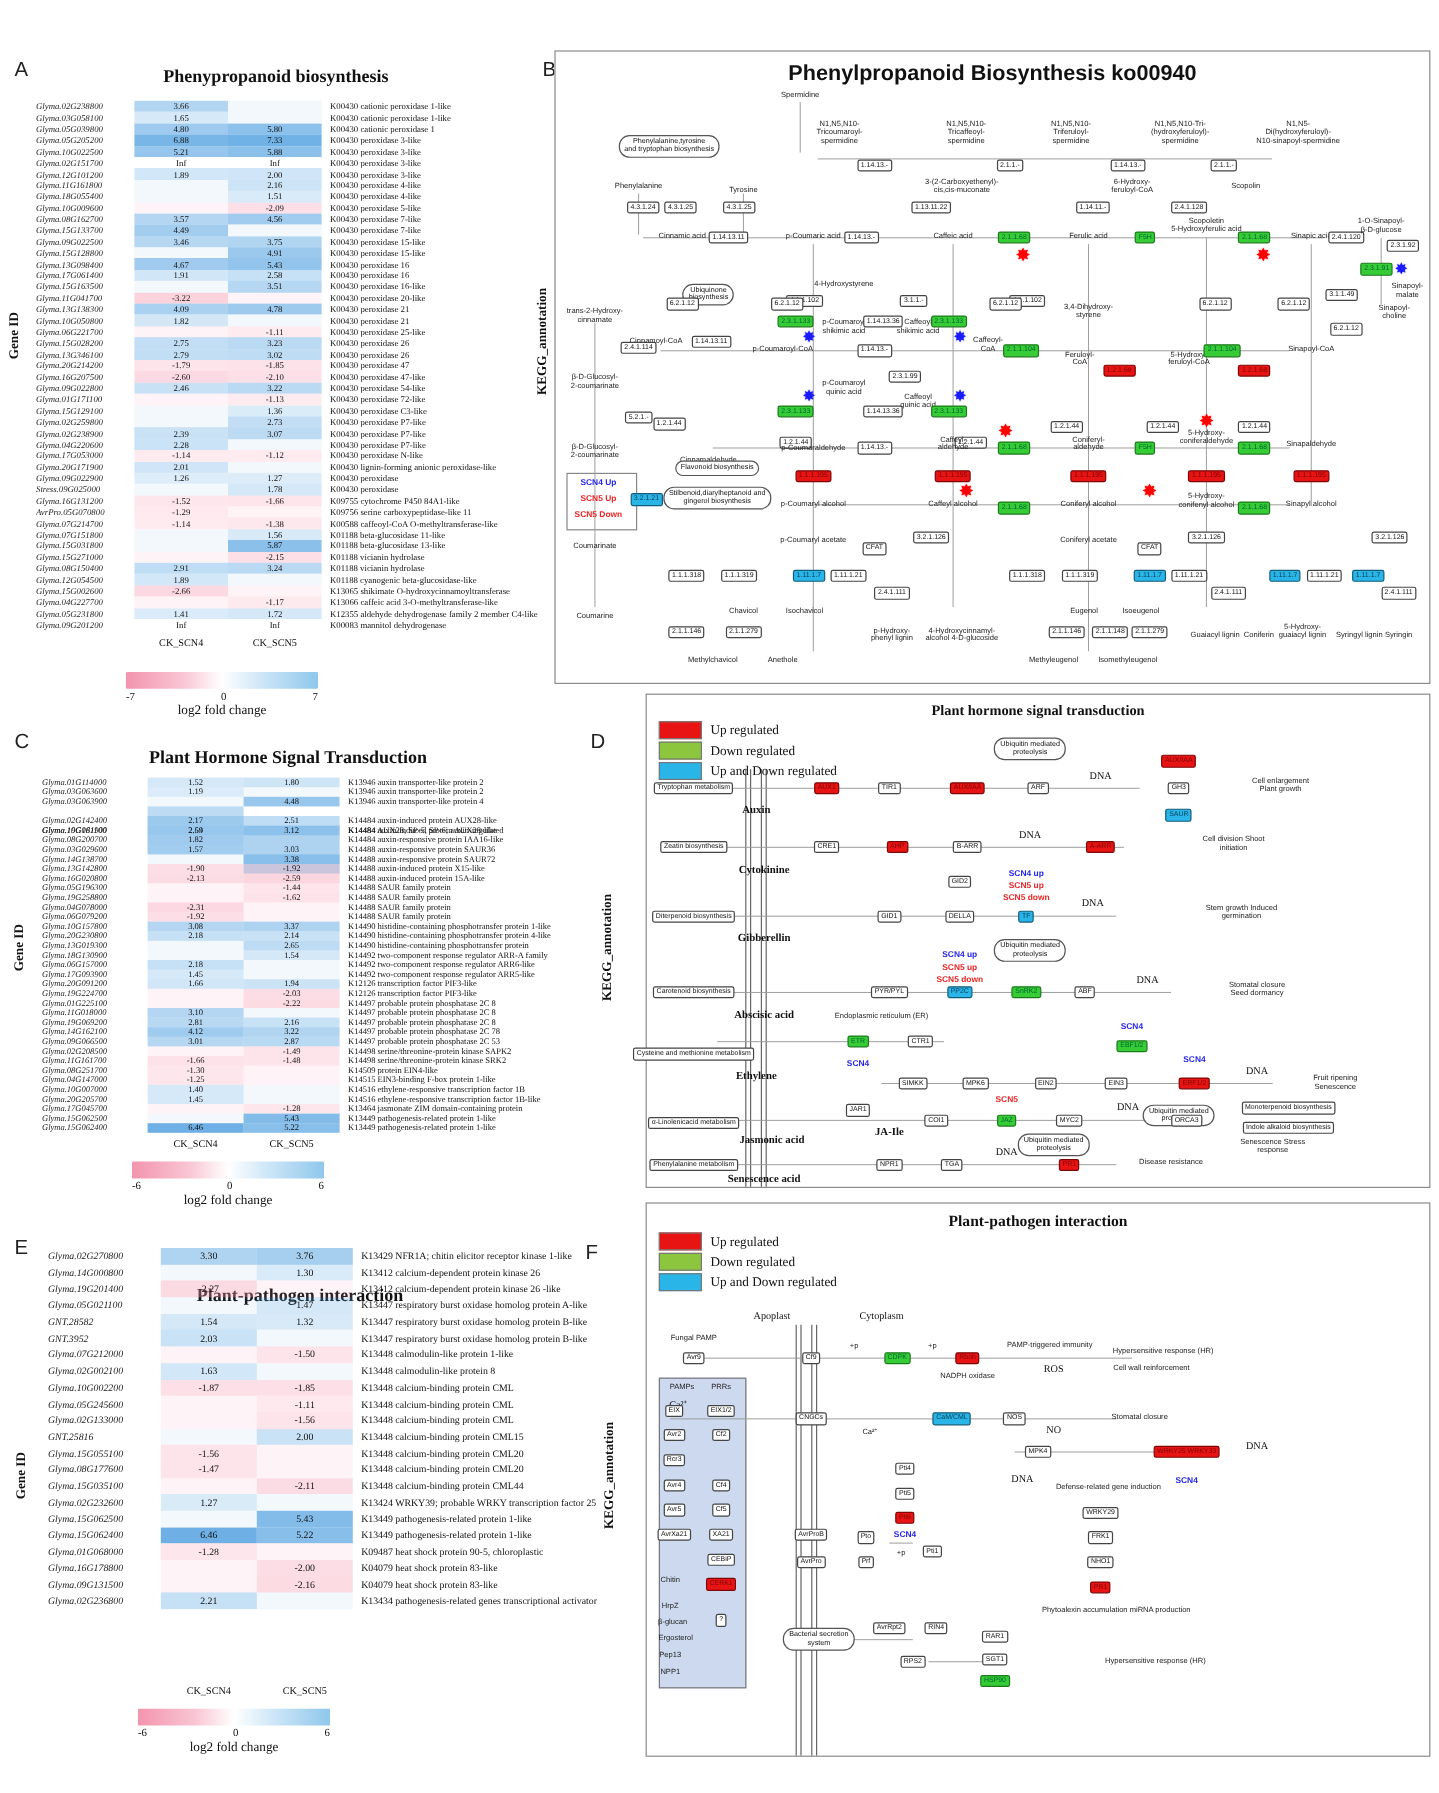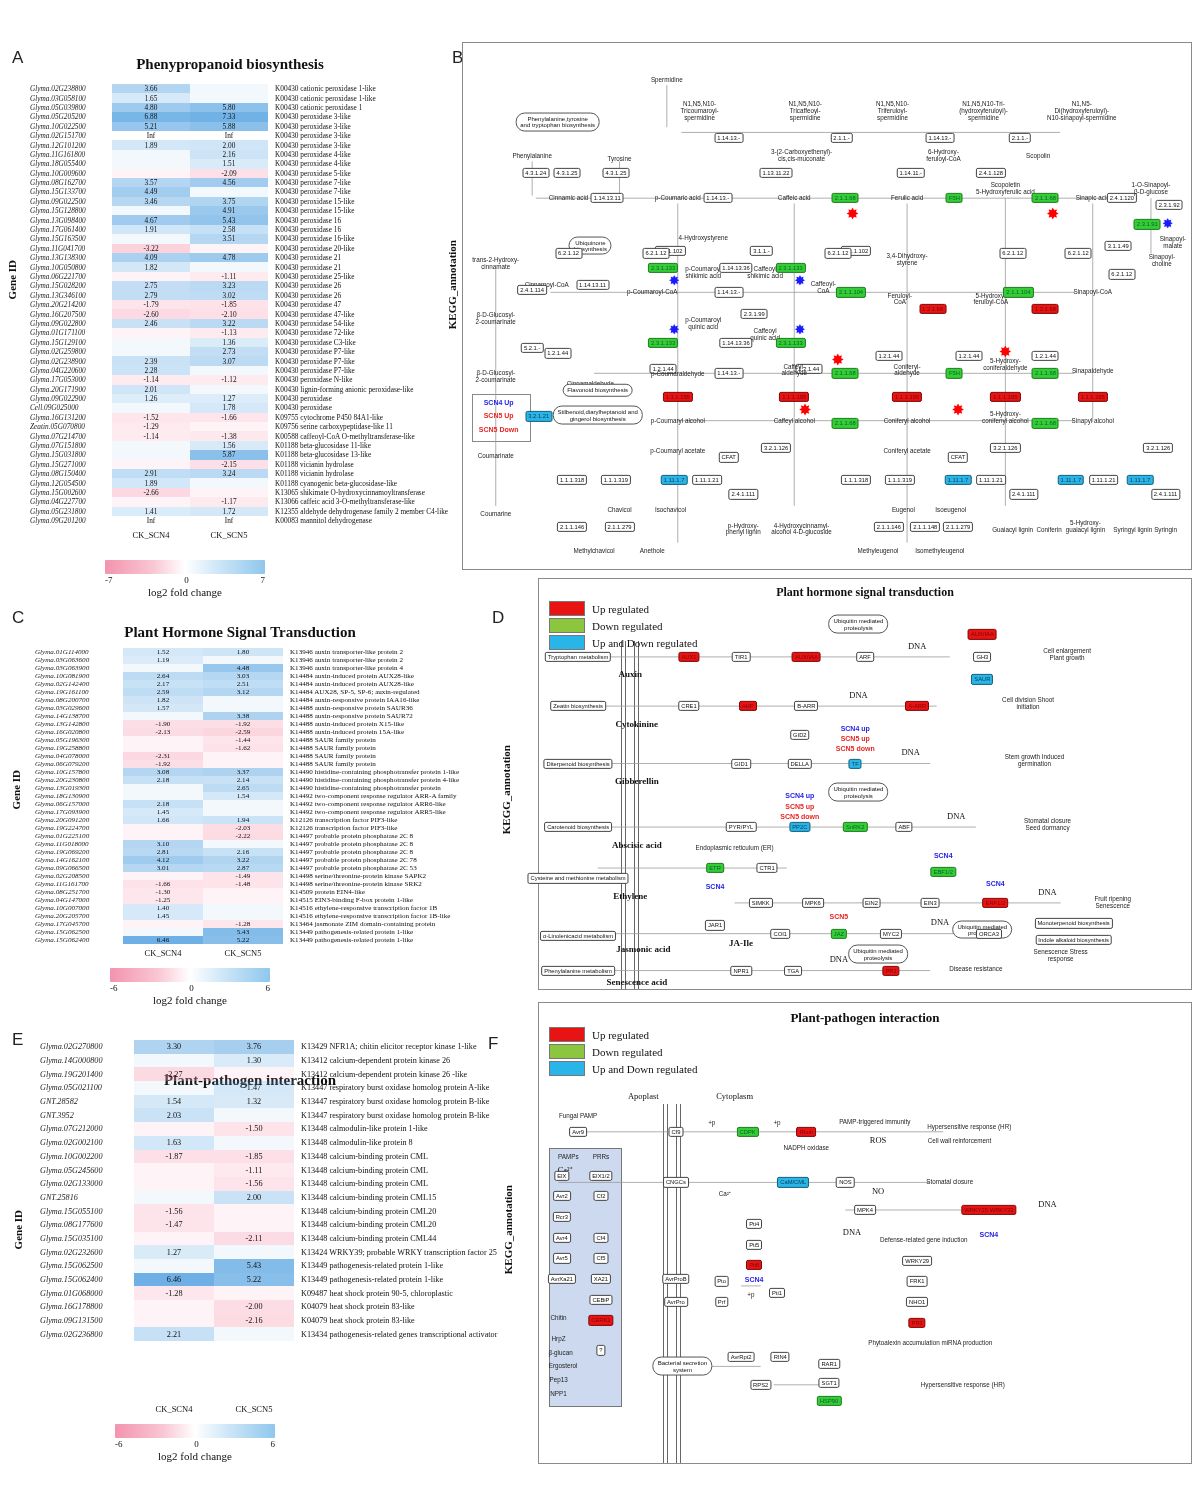--- a/index.html
+++ b/index.html
@@ -267,33 +267,33 @@
       <div class="hm-val" style="background: rgba(96, 169, 227, 0.08);"></div>
       <div class="hm-annot">K00430 lignin-forming anionic peroxidase-like</div>
     </div>
     <div class="hm-row">
       <div class="hm-gene">Glyma.09G022900</div>
       <div class="hm-val" style="background: rgba(96, 169, 227, 0.21);">1.26</div>
       <div class="hm-val" style="background: rgba(96, 169, 227, 0.216);">1.27</div>
       <div class="hm-annot">K00430 peroxidase</div>
     </div>
     <div class="hm-row">
-      <div class="hm-gene">Cell.09G025000</div>
+      <div class="hm-gene">Stress.09G025000</div>
       <div class="hm-val" style="background: rgba(96, 169, 227, 0.08);"></div>
       <div class="hm-val" style="background: rgba(96, 169, 227, 0.27);">1.78</div>
       <div class="hm-annot">K00430 peroxidase</div>
     </div>
     <div class="hm-row">
       <div class="hm-gene">Glyma.16G131200</div>
       <div class="hm-val" style="background: rgba(247, 154, 177, 0.243);">-1.52</div>
       <div class="hm-val" style="background: rgba(247, 154, 177, 0.26);">-1.66</div>
       <div class="hm-annot">K09755 cytochrome P450 84A1-like</div>
     </div>
     <div class="hm-row">
-      <div class="hm-gene">Zeatin.05G070800</div>
+      <div class="hm-gene">AvrPro.05G070800</div>
       <div class="hm-val" style="background: rgba(247, 154, 177, 0.216);">-1.29</div>
       <div class="hm-val" style="background: rgba(247, 154, 177, 0.12);"></div>
       <div class="hm-annot">K09756 serine carboxypeptidase-like 11</div>
     </div>
     <div class="hm-row">
       <div class="hm-gene">Glyma.07G214700</div>
       <div class="hm-val" style="background: rgba(247, 154, 177, 0.2);">-1.14</div>
       <div class="hm-val" style="background: rgba(247, 154, 177, 0.227);">-1.38</div>
       <div class="hm-annot">K00588 caffeoyl-CoA O-methyltransferase-like</div>
     </div>
@@ -386,21 +386,21 @@
     </div>
     <div class="hm-row">
       <div class="hm-gene">Glyma.03G063900</div>
       <div class="hm-val" style="background: rgba(96, 169, 227, 0.08);"></div>
       <div class="hm-val" style="background: rgba(96, 169, 227, 0.655);">4.48</div>
       <div class="hm-annot">K13946 auxin transporter-like protein 4</div>
     </div>
     <div class="hm-row">
       <div class="hm-gene">Glyma.10G081900</div>
       <div class="hm-val" style="background: rgba(96, 169, 227, 0.416);">2.64</div>
-      <div class="hm-val" style="background: rgba(96, 169, 227, 0.467);">3.03</div>
+      <div class="hm-val" style="background: rgba(96, 169, 227, 0.467); margin-top: 32px;">3.03</div>
       <div class="hm-annot">K14484 auxin-induced protein AUX28-like</div>
     </div>
     <div class="hm-row">
       <div class="hm-gene">Glyma.02G142400</div>
       <div class="hm-val" style="background: rgba(96, 169, 227, 0.353);">2.17</div>
       <div class="hm-val" style="background: rgba(96, 169, 227, 0.4);">2.51</div>
       <div class="hm-annot">K14484 auxin-induced protein AUX28-like</div>
     </div>
     <div class="hm-row">
       <div class="hm-gene">Glyma.19G161100</div>
@@ -758,20 +758,21 @@
   <div class="cbar"></div>
   <div class="cbar-ticks">
     <span>-6</span>
     <span>0</span>
     <span>6</span>
   </div>
   <div class="cbar-cap">log2 fold change</div>
 </div>
 
 <div id="ppB" class="pp" style="left:462px;top:42px;width:728px;height:526px">
+  <div class="pp-title">Phenylpropanoid Biosynthesis ko00940</div>
   <div class="blegend-box" style="left:1.2%;top:66.8%;width:7.8%;height:8.6%"></div>
 <svg viewBox="0 0 100 100" preserveAspectRatio="none">
       <line x1="10" y1="29.5" x2="88" y2="29.5"></line>
       <line x1="12" y1="47.4" x2="84" y2="47.4"></line>
       <line x1="18" y1="62.8" x2="84" y2="62.8"></line>
       <line x1="29.5" y1="71.8" x2="84" y2="71.8"></line>
       <line x1="30" y1="17" x2="82" y2="17"></line>
       <line x1="29.5" y1="30.5" x2="29.5" y2="95"></line>
       <line x1="45.5" y1="30.5" x2="45.5" y2="88"></line>
       <line x1="61" y1="30.5" x2="61" y2="95"></line>

